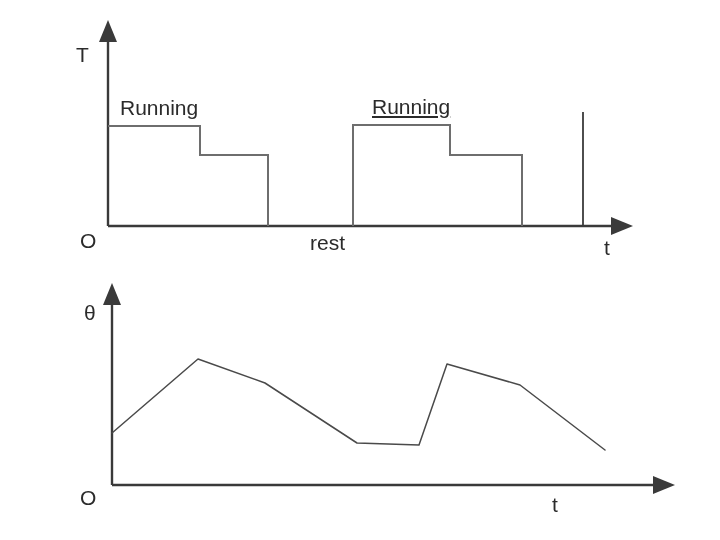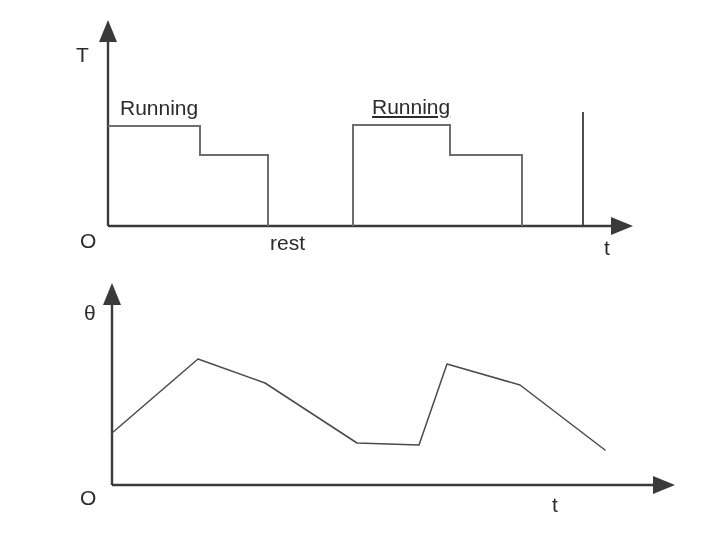--- a/index.html
+++ b/index.html
@@ -21,21 +21,21 @@
     position:absolute;
     font-family:"Liberation Sans", sans-serif;
     color:#2b2b2b;
     white-space:nowrap;
     line-height:1;
     user-select:none;
   }
   .lbl-axis{font-size:21px;}
   .lbl-origin{font-size:21px;}
   .lbl-phase{font-size:21px;}
-  .lbl-rest{font-size:21px;}
+  .lbl-rest{font-size:21px;margin-left:40px;}
   .lbl-theta{font-size:21px;}
 </style>
 </head>
 <body>
 
 <div id="stage">
 
   <svg class="figure" viewBox="0 0 720 540" aria-hidden="true">
 
     <g>

